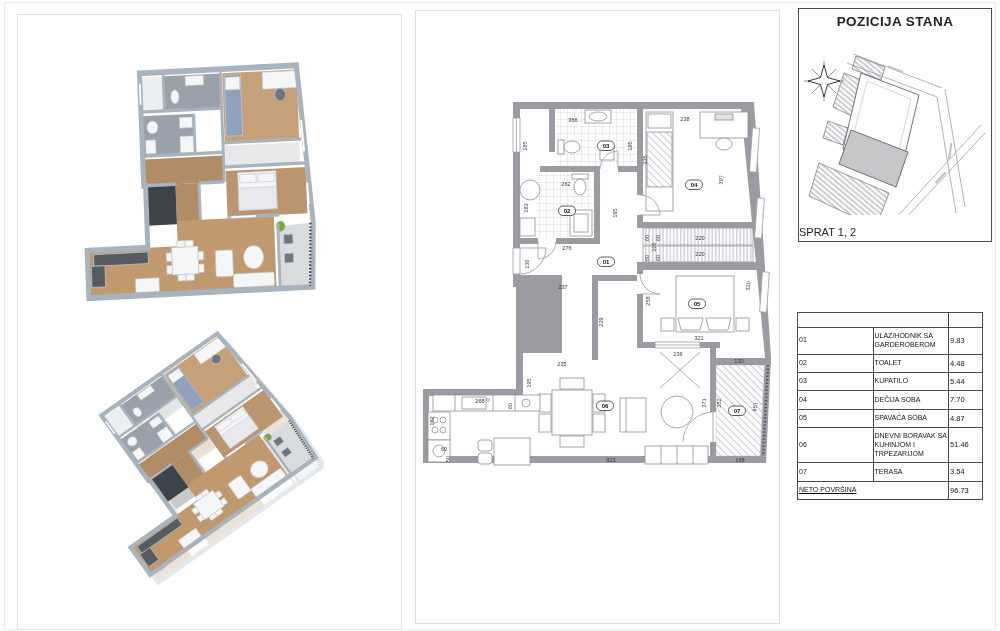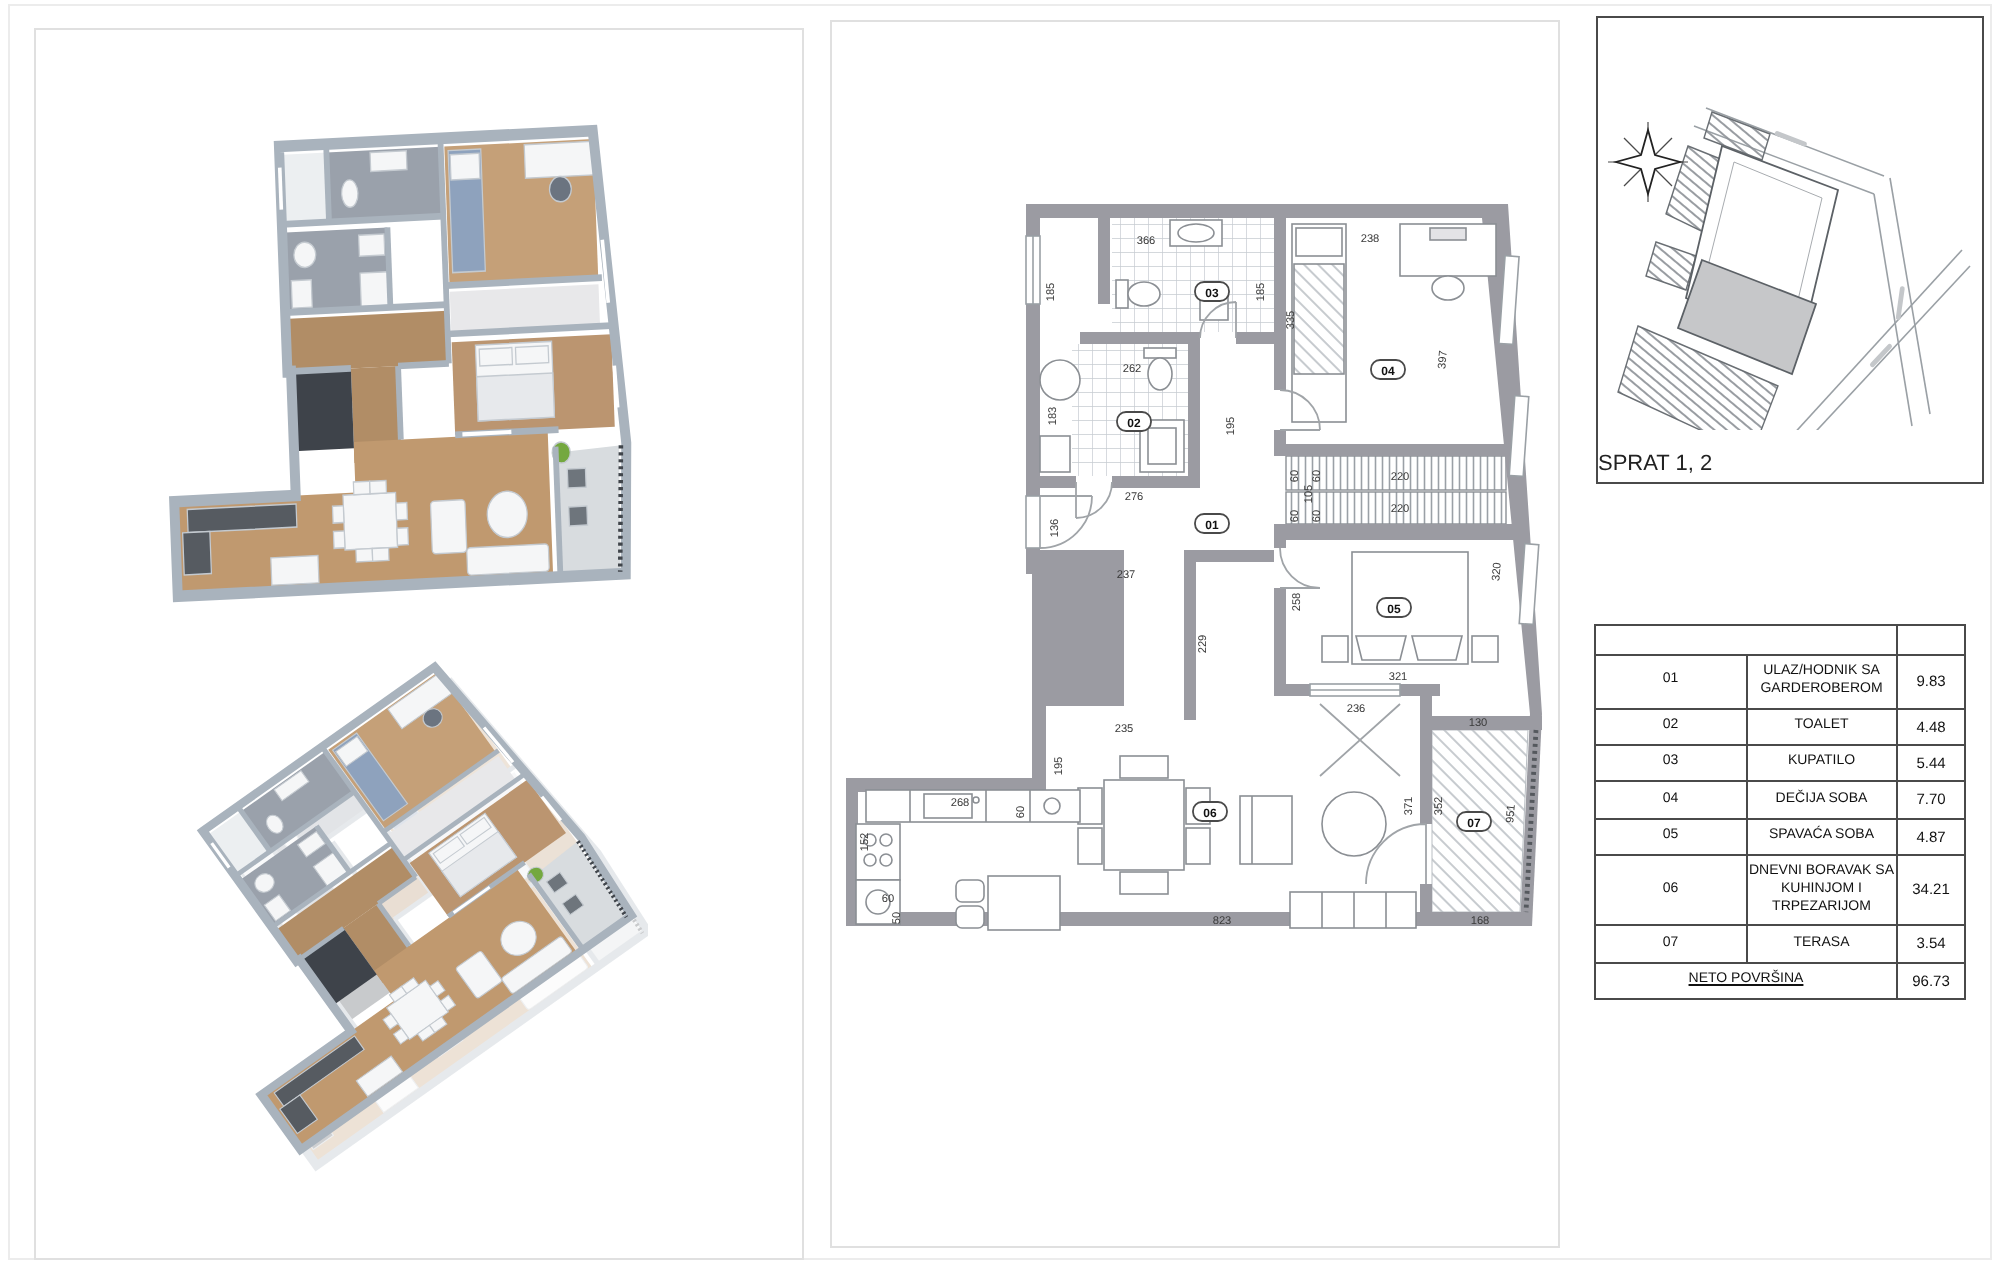--- a/index.html
+++ b/index.html
@@ -14,21 +14,21 @@
        border:1.4px solid #4a4a4a;background:#fff;}
   #map-title{font-size:13.5px;font-weight:bold;text-align:center;padding-top:5px;
        letter-spacing:.4px;}
   #map-floor{position:absolute;bottom:3px;width:100%;text-align:left;font-size:11px;}
   #map-svg{position:absolute;left:0;top:24px;}
   #plan-svg{position:absolute;left:405px;top:0;}
   #r3d-top{position:absolute;left:80px;top:62px;}
   #r3d-bot{position:absolute;left:48px;top:318px;}
   table.areas{position:absolute;left:797px;top:312px;width:186px;
        border-collapse:collapse;table-layout:fixed;}
-  table.areas td{border:1px solid #4a4a4a;font-size:7px;text-align:center;
+  table.areas td{border:1px solid #4a4a4a;font-size:7px;text-align:left;
        padding:4px 1px;line-height:1.25;color:#111;}
   table.areas td.c-num{width:30px;}
   table.areas td.c-area{width:29px;font-size:7.5px;}
   table.areas tr.empty td{height:10px;padding:2px;}
   table.areas td.total-label{text-decoration:underline;}
   text{font-family:"Liberation Sans","DejaVu Sans",sans-serif;}
 </style>
 </head>
 <body>
 
@@ -301,20 +301,21 @@
       <rect x="688.5" y="299" width="17" height="9.5" rx="4.5" fill="#ffffff" stroke="#4a4a4a" stroke-width="0.9"></rect>
       <text x="697" y="306.3" font-size="6" font-weight="bold" fill="#111" text-anchor="middle">05</text>
       <rect x="596.5" y="401" width="17" height="9.5" rx="4.5" fill="#ffffff" stroke="#4a4a4a" stroke-width="0.9"></rect>
       <text x="605" y="408.3" font-size="6" font-weight="bold" fill="#111" text-anchor="middle">06</text>
       <rect x="728.5" y="406" width="17" height="9.5" rx="4.5" fill="#ffffff" stroke="#4a4a4a" stroke-width="0.9"></rect>
       <text x="737" y="413.3" font-size="6" font-weight="bold" fill="#111" text-anchor="middle">07</text>
     </g>
 </svg>
 
 <div id="map-panel">
+  <div id="map-title">POZICIJA STANA</div>
   <svg id="map-svg" width="190" height="182" viewBox="0 0 190 182">
     <defs>
       <pattern id="hatchM" width="4" height="4" patternUnits="userSpaceOnUse" patternTransform="rotate(40)">
         <path d="M0,2 H4" stroke="#8d9298" stroke-width="0.9"></path>
       </pattern>
     </defs>
     <g stroke="#9aa0a5" stroke-width="0.8" fill="none">
       <path d="M48,30 L138,64"></path>
         <path d="M54,21 L143,55"></path>
       <path d="M138,64 L157,180"></path>
@@ -374,21 +375,21 @@
         <td class="c-area">7.70</td>
       </tr>
       <tr>
         <td class="c-num">05</td>
         <td class="c-name">SPAVAĆA SOBA</td>
         <td class="c-area">4.87</td>
       </tr>
       <tr>
         <td class="c-num">06</td>
         <td class="c-name">DNEVNI BORAVAK SA KUHINJOM I TRPEZARIJOM</td>
-        <td class="c-area">34.21</td>
+        <td class="c-area">51.46</td>
       </tr>
       <tr>
         <td class="c-num">07</td>
         <td class="c-name">TERASA</td>
         <td class="c-area">3.54</td>
       </tr>
     </tbody>
   <tbody>
     <tr>
       <td colspan="2" class="total-label">NETO POVRŠINA</td>

